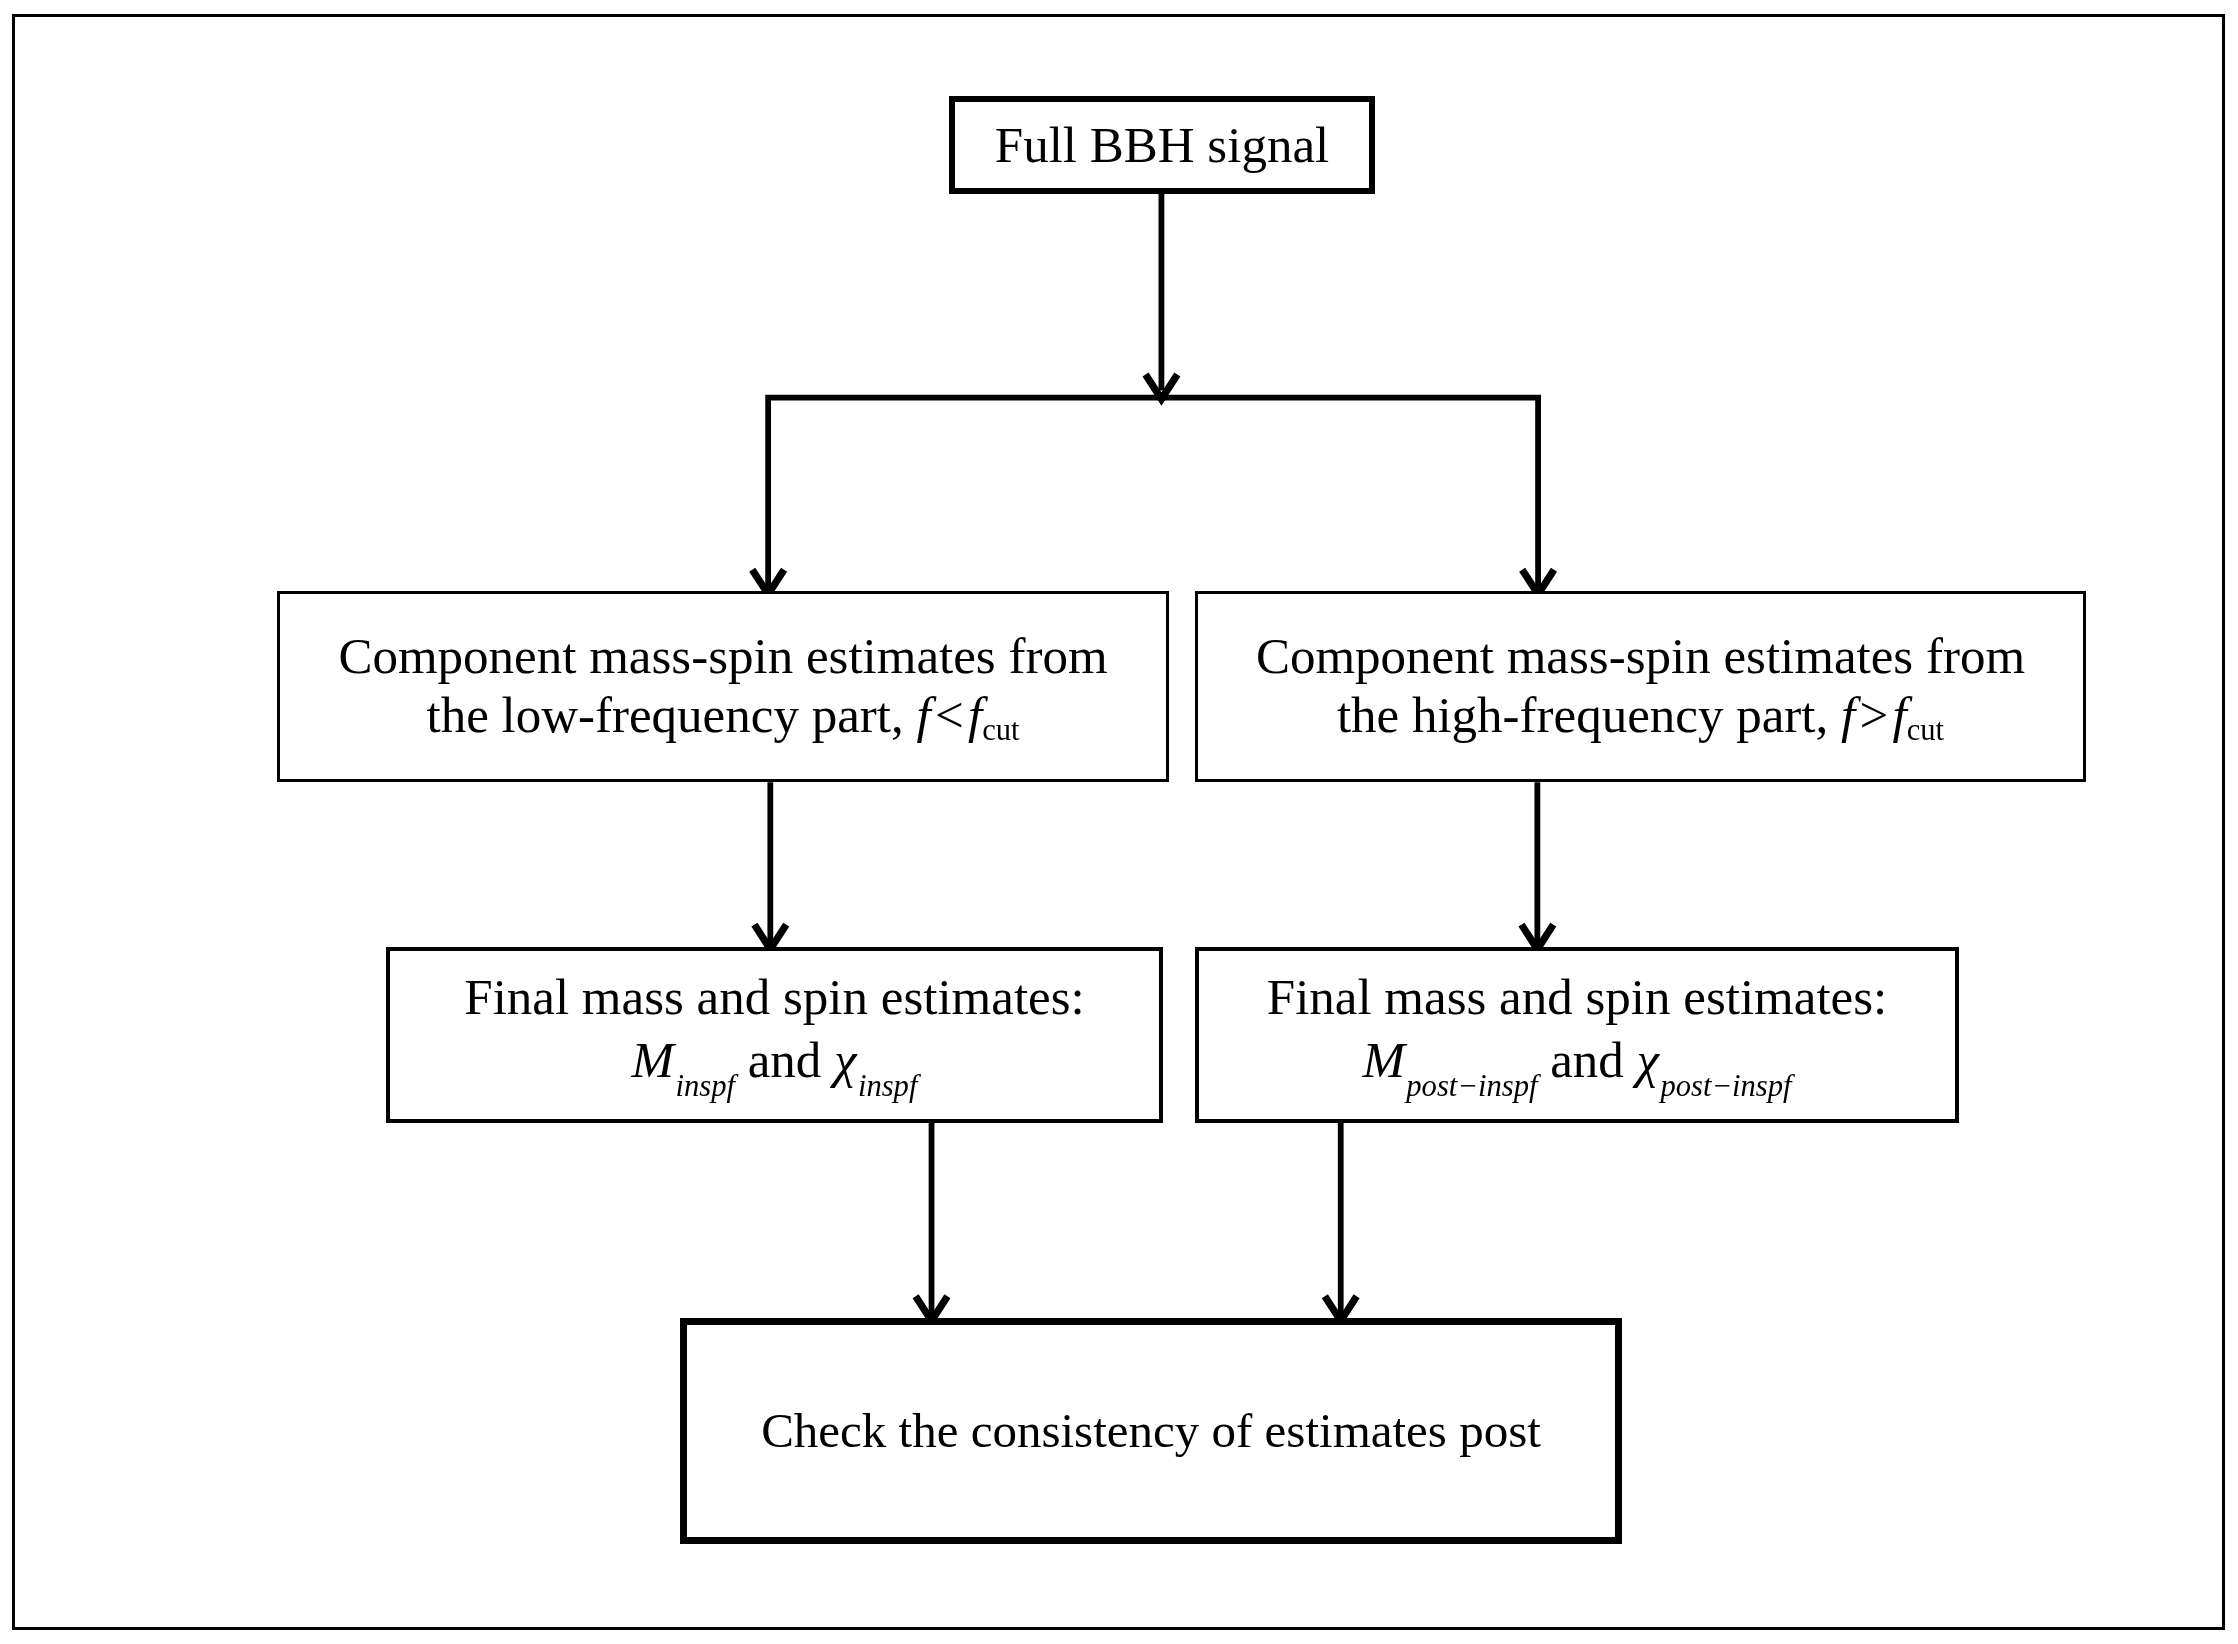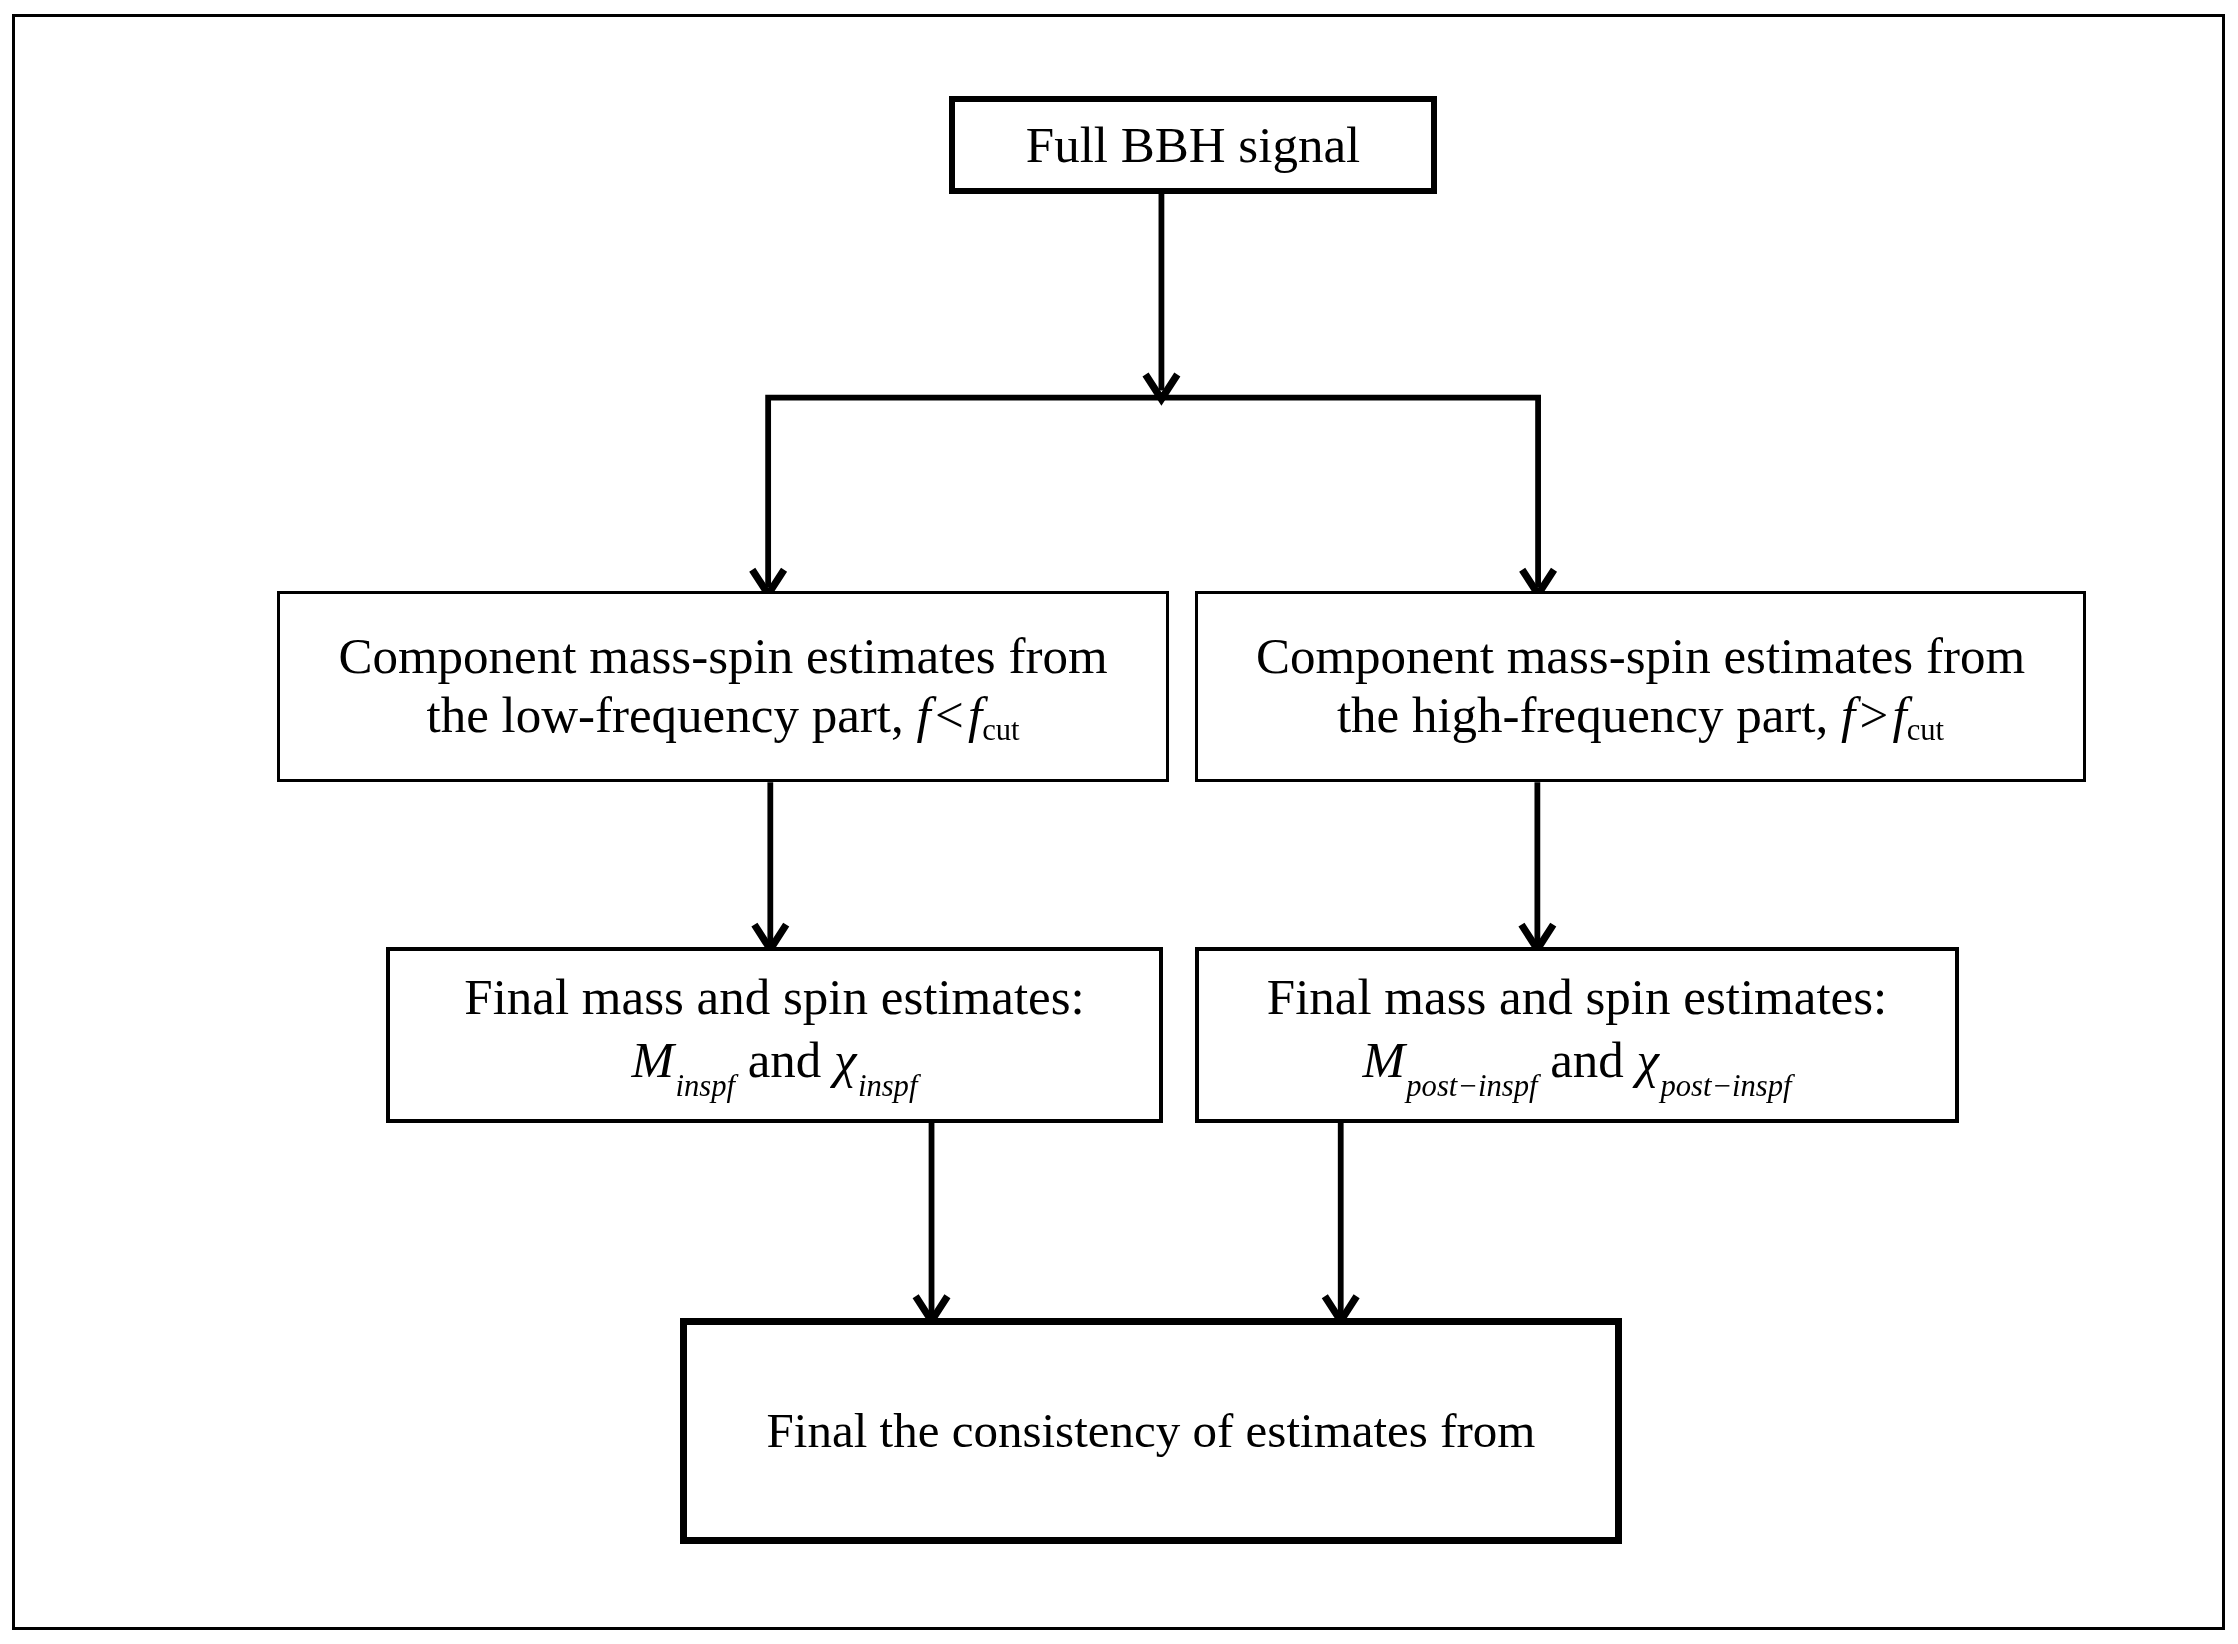--- a/index.html
+++ b/index.html
@@ -39,21 +39,21 @@
     display: flex;
     flex-direction: column;
     justify-content: center;
     align-items: center;
     text-align: center;
     font-size: 51px;
     line-height: 59px;
     color: var(--ink, #000);
   }
   .node-top {
-    left: 949px; top: 96px; width: 488px; height: 98px;
+    left: 949px; top: 96px; width: 426px; height: 98px;
     border: 6.5px solid var(--ink, #000);
     text-align: right;
   }
   .node-mid-left {
     left: 277px; top: 591px; width: 892px; height: 191px;
     border: 3.6px solid var(--ink, #000);
   }
   .node-mid-right {
     left: 1195px; top: 591px; width: 891px; height: 191px;
     border: 3.6px solid var(--ink, #000);
@@ -155,15 +155,15 @@
   <div class="mathline"><span class="mvar">M</span><span class="ss">
         <span>post−insp</span>
         <span>f</span>
       </span> <span>and</span> <span class="mvar">χ</span><span class="ss">
         <span>post−insp</span>
         <span>f</span>
       </span></div>
 </div>
 
 <div class="node node-check">
-  <div class="line">Final the consistency of estimates from</div>
+  <div class="line">Check the consistency of estimates post</div>
 </div>
 
 
 </body></html>

